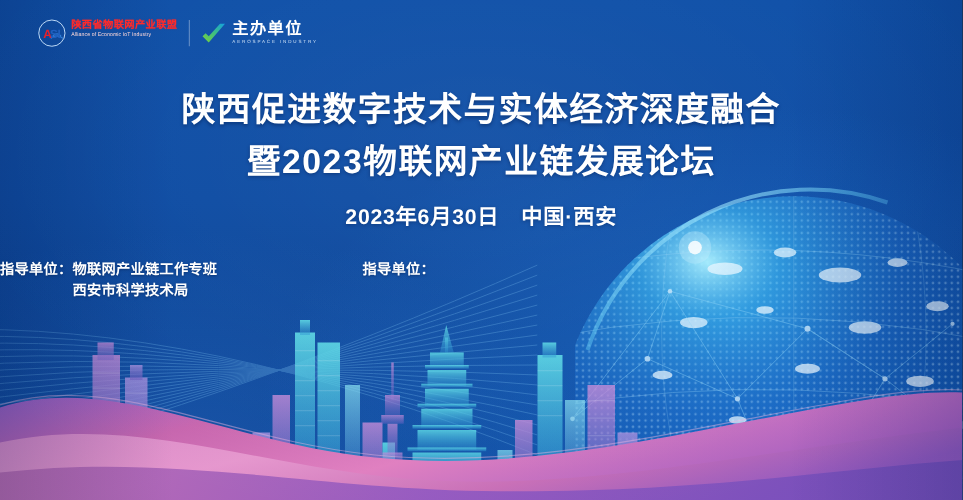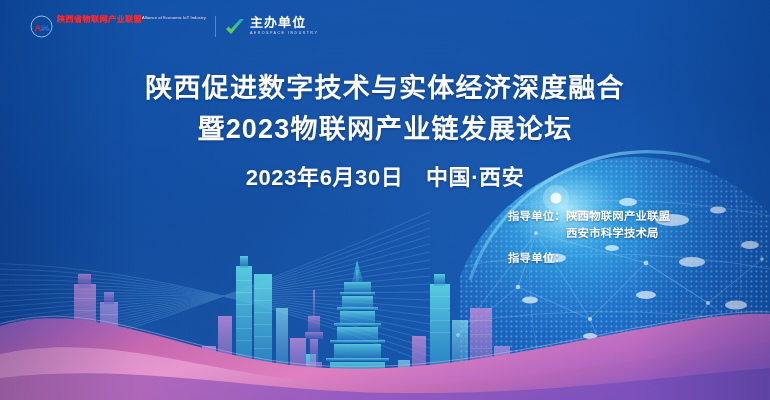--- a/index.html
+++ b/index.html
@@ -37,21 +37,21 @@
   
   .waves{position:absolute;left:0;bottom:0;width:770px;height:120px;}
 
   
   .logobar{
     position:absolute;left:30px;top:11px;
     display:flex;align-items:center;gap:9px;height:30px;z-index:8;
   }
   .asi-logo{display:flex;align-items:center;gap:4px;}
   .asi-mark{width:23px;height:23px;flex:0 0 23px;}
-  .asi-text{display:flex;height:22px;}
+  .asi-text{display:flex;flex-direction:column;height:22px;}
   .asi-cn{
     font-size:8.2px;font-weight:bold;color:#ff2a2a;letter-spacing:.3px;
     line-height:10px;white-space:nowrap;text-shadow:0 0 1px rgba(255,40,40,.6);
   }
   .asi-en{
     font-size:4.1px;color:#ffd9d9;letter-spacing:.1px;line-height:6px;
     white-space:nowrap;transform:scaleY(1.05);
   }
   .divider{width:1px;height:21px;background:rgba(255,255,255,.30);}
   .aero-logo{display:flex;align-items:center;gap:5px;}
@@ -71,29 +71,29 @@
     position:absolute;left:0;right:0;top:68px;text-align:center;z-index:6;
   }
   .title-line{
     color:#ffffff;font-weight:bold;
     font-size:27px;line-height:41px;letter-spacing:1.2px;
     text-shadow:0 1px 3px rgba(0,25,70,.45);
     white-space:nowrap;
   }
   .subtitle{
     position:absolute;left:0;right:0;top:159px;text-align:center;z-index:6;
-    color:#ffffff;font-weight:bold;font-size:22px;letter-spacing:.6px;
+    color:#ffffff;font-weight:bold;font-size:17px;letter-spacing:.6px;
     text-shadow:0 1px 3px rgba(0,25,70,.40);
     white-space:nowrap;
   }
 
   
   .credits{
     position:absolute;left:0;right:0;top:208px;z-index:6;
-    display:flex;flex-direction:column;align-items:flex-end;gap:8px;
+    display:flex;flex-direction:row;align-items:flex-start;gap:28px;
   }
   .credit-block{
     display:flex;align-items:flex-start;
     width:262px;
   }
   .credit-label{
     color:#ffffff;font-weight:bold;font-size:11.4px;line-height:17px;
     white-space:nowrap;flex:0 0 auto;letter-spacing:.2px;
     text-shadow:0 1px 2px rgba(0,25,70,.5);
   }
@@ -407,21 +407,21 @@
     <div class="title-line">暨2023物联网产业链发展论坛</div>
   </div>
 
   <div class="subtitle">2023年6月30日　中国·西安</div>
 
   <div class="credits">
 
     <div class="credit-block">
       <span class="credit-label">指导单位：</span>
       <span class="credit-values">
-        <span class="credit-value">陕西物联网产业联盟</span>
+        <span class="credit-value">物联网产业链工作专班</span>
         <span class="credit-value">西安市科学技术局</span>
       </span>
     </div>
 
     <div class="credit-block">
       <span class="credit-label">指导单位：</span>
     </div>
   </div>
 
 </div>

